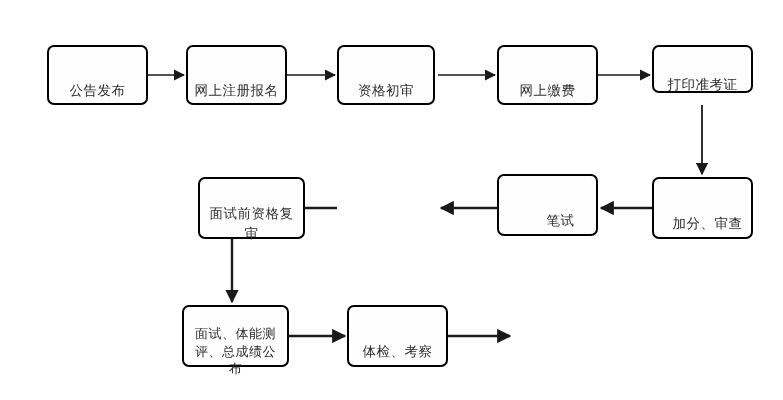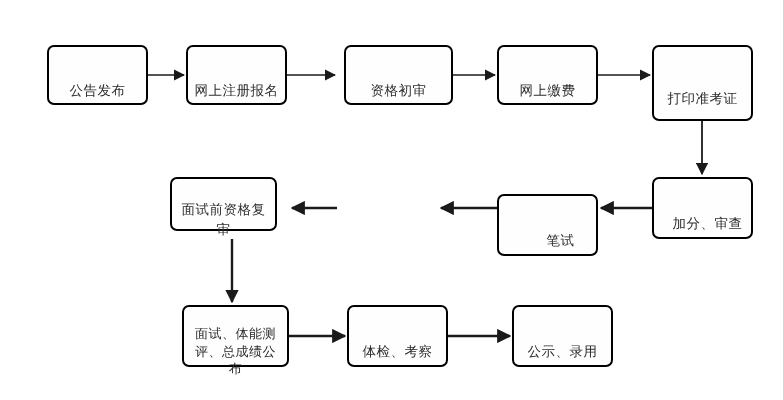--- a/index.html
+++ b/index.html
@@ -82,50 +82,47 @@
   </svg>
 
   <div class="flow-node" style="left:47px; top:45px; width:101px; height:60px;">
     <span class="node-label">公告发布</span>
   </div>
 
   <div class="flow-node" style="left:186px; top:45px; width:101px; height:60px;justify-content:center;">
     <span class="node-label">网上注册报名</span>
   </div>
 
-  <div class="flow-node" style="left:344px; top:45px; width:109px; height:60px;">
+  <div class="flow-node" style="left:337px; top:45px; width:98px; height:60px;">
     <span class="node-label">资格初审</span>
   </div>
 
   <div class="flow-node" style="left:497px; top:45px; width:101px; height:60px;text-align:center;">
     <span class="node-label">网上缴费</span>
   </div>
 
-  <div class="flow-node" style="left:652px; top:45px; width:101px; height:76px;">
+  <div class="flow-node" style="left:652px; top:45px; width:101px; height:48px;">
     <span class="node-label">打印准考证</span>
   </div>
 
   <div class="flow-node" style="left:652px; top:177px; width:101px; height:62px;padding-left:16px;">
     <span class="node-label">加分、审查</span>
   </div>
 
-  <div class="flow-node" style="left:497px; top:194px; width:101px; height:62px;padding-left:32px;">
+  <div class="flow-node" style="left:497px; top:174px; width:101px; height:62px;padding-left:32px;">
     <span class="node-label">笔试</span>
   </div>
 
 
-  <div class="flow-node" style="left:170px; top:177px; width:107px; height:54px;">
+  <div class="flow-node" style="left:198px; top:177px; width:107px; height:62px;">
     <span class="node-label">面试前资格复审</span>
   </div>
 
   <div class="flow-node" style="left:182px; top:305px; width:107px; height:62px; font-size:13px; line-height:1.35;">
     <span class="node-label">面试、体能测评、总成绩公布</span>
   </div>
 
   <div class="flow-node" style="left:347px; top:305px; width:101px; height:62px;">
     <span class="node-label">体检、考察</span>
   </div>
 
-  <div class="flow-node" style="left:512px; top:305px; width:101px; height:62px;">
-    <span class="node-label">公示、录用</span>
-  </div>
 
 </div>
 
 </body></html>

